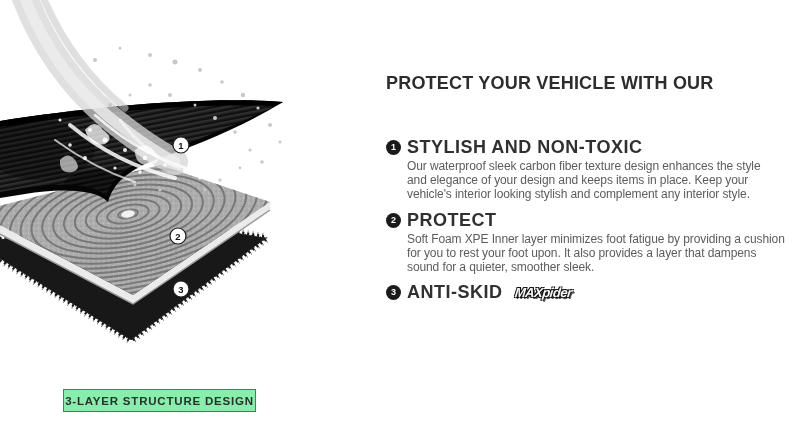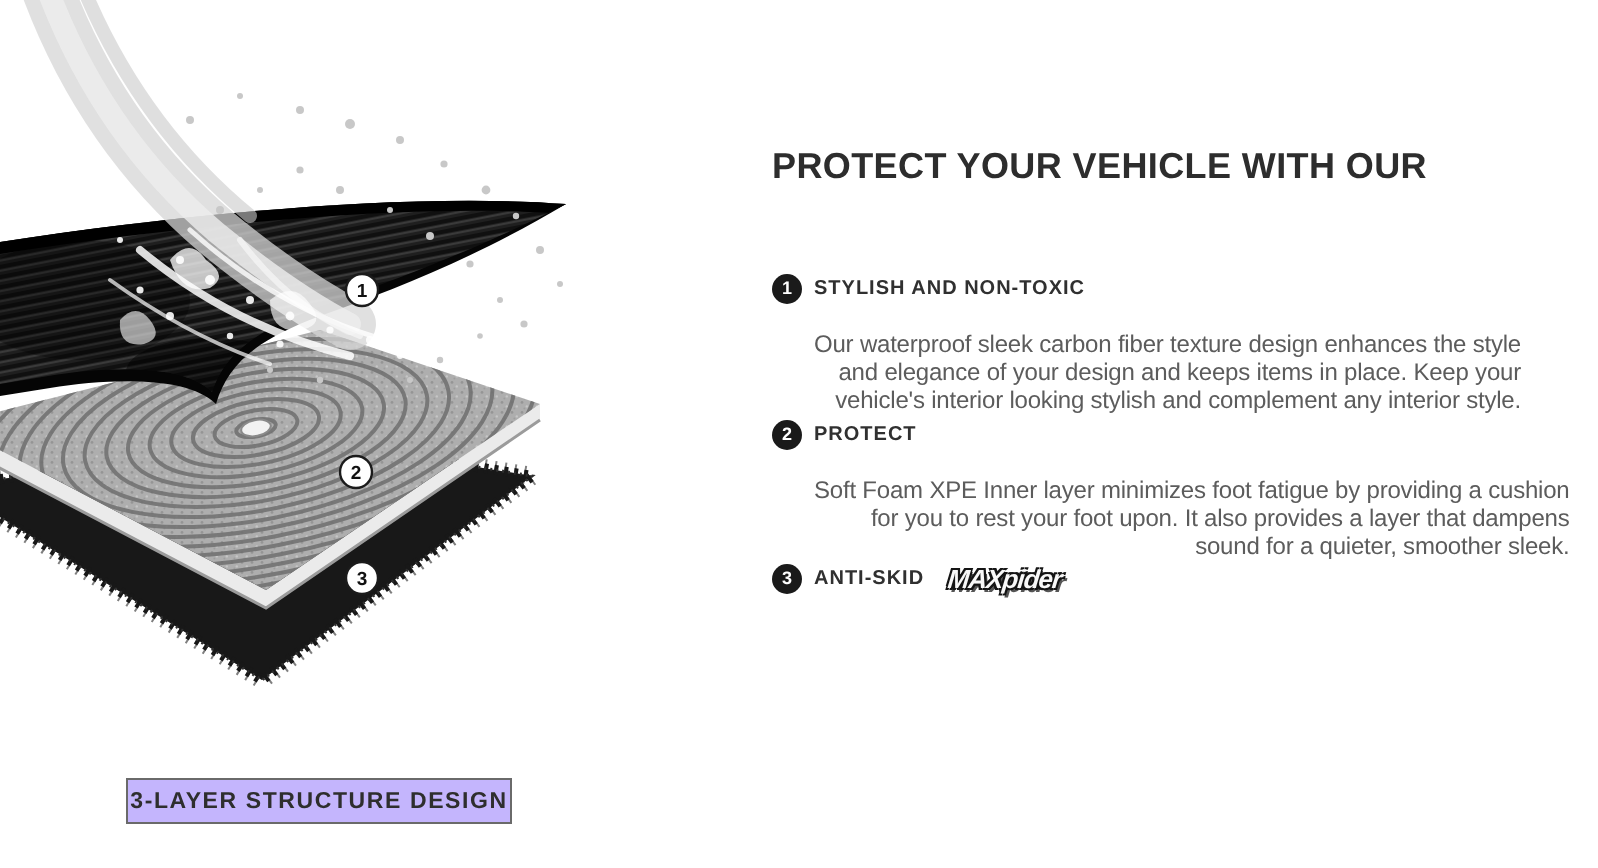--- a/index.html
+++ b/index.html
@@ -6,50 +6,50 @@
   .page{
     position:relative;
     width:799px;height:434px;
     background:#fff;
     overflow:hidden;
     font-family:"Liberation Sans",sans-serif;
   }
   .art{position:absolute;left:0;top:0;width:370px;height:434px;}
   .caption-box{
     position:absolute;left:63px;top:389px;width:191px;height:21px;
-    border:1px solid #6a6a6a;background:#c4b5fd;
+    border:1px solid #6a6a6a;background:#86efac;
     display:flex;align-items:center;justify-content:center;
     font-size:11.5px;font-weight:bold;letter-spacing:0.8px;color:#2e2e2e;
     white-space:nowrap;
   }
   .title{
     position:absolute;left:386px;top:72px;
     font-size:18px;font-weight:bold;color:#2d2d2d;
     letter-spacing:0.2px;line-height:22.5px;white-space:nowrap;
   }
   .section{position:absolute;left:386px;}
   .sec-head{display:flex;align-items:center;gap:6px;}
   .bullet{
     width:15px;height:15px;border-radius:50%;
     background:#1a1a1a;color:#fff;
     font-size:9px;font-weight:bold;line-height:15px;text-align:center;
     flex:0 0 15px;
   }
   .sec-title{
-    font-size:10px;font-weight:bold;color:#303030;
+    font-size:18px;font-weight:bold;color:#303030;
     letter-spacing:0.5px;white-space:nowrap;
   }
   .brand{
     margin-left:6px;
     font-size:13px;font-weight:bold;font-style:italic;
     letter-spacing:-0.5px;color:#f8f8f8;white-space:nowrap;
     transform:skewX(-6deg);display:inline-block;
     text-shadow:-1px -1px 0 #141414,1px -1px 0 #141414,-1px 1px 0 #141414,1px 1px 0 #141414,2px 2px 0 #555;
   }
-  .sec-body{margin:13px 0 0 21px;text-align:right;}
+  .sec-body{margin:1px 0 0 21px;}
   .bline{
     font-size:12px;color:#5c5c5c;line-height:14px;
     letter-spacing:-0.1px;white-space:nowrap;
   }
   #sec1{top:137px;}
   #sec2{top:210px;}
   #sec3{top:282px;}
 </style>
 </head>
 <body>

